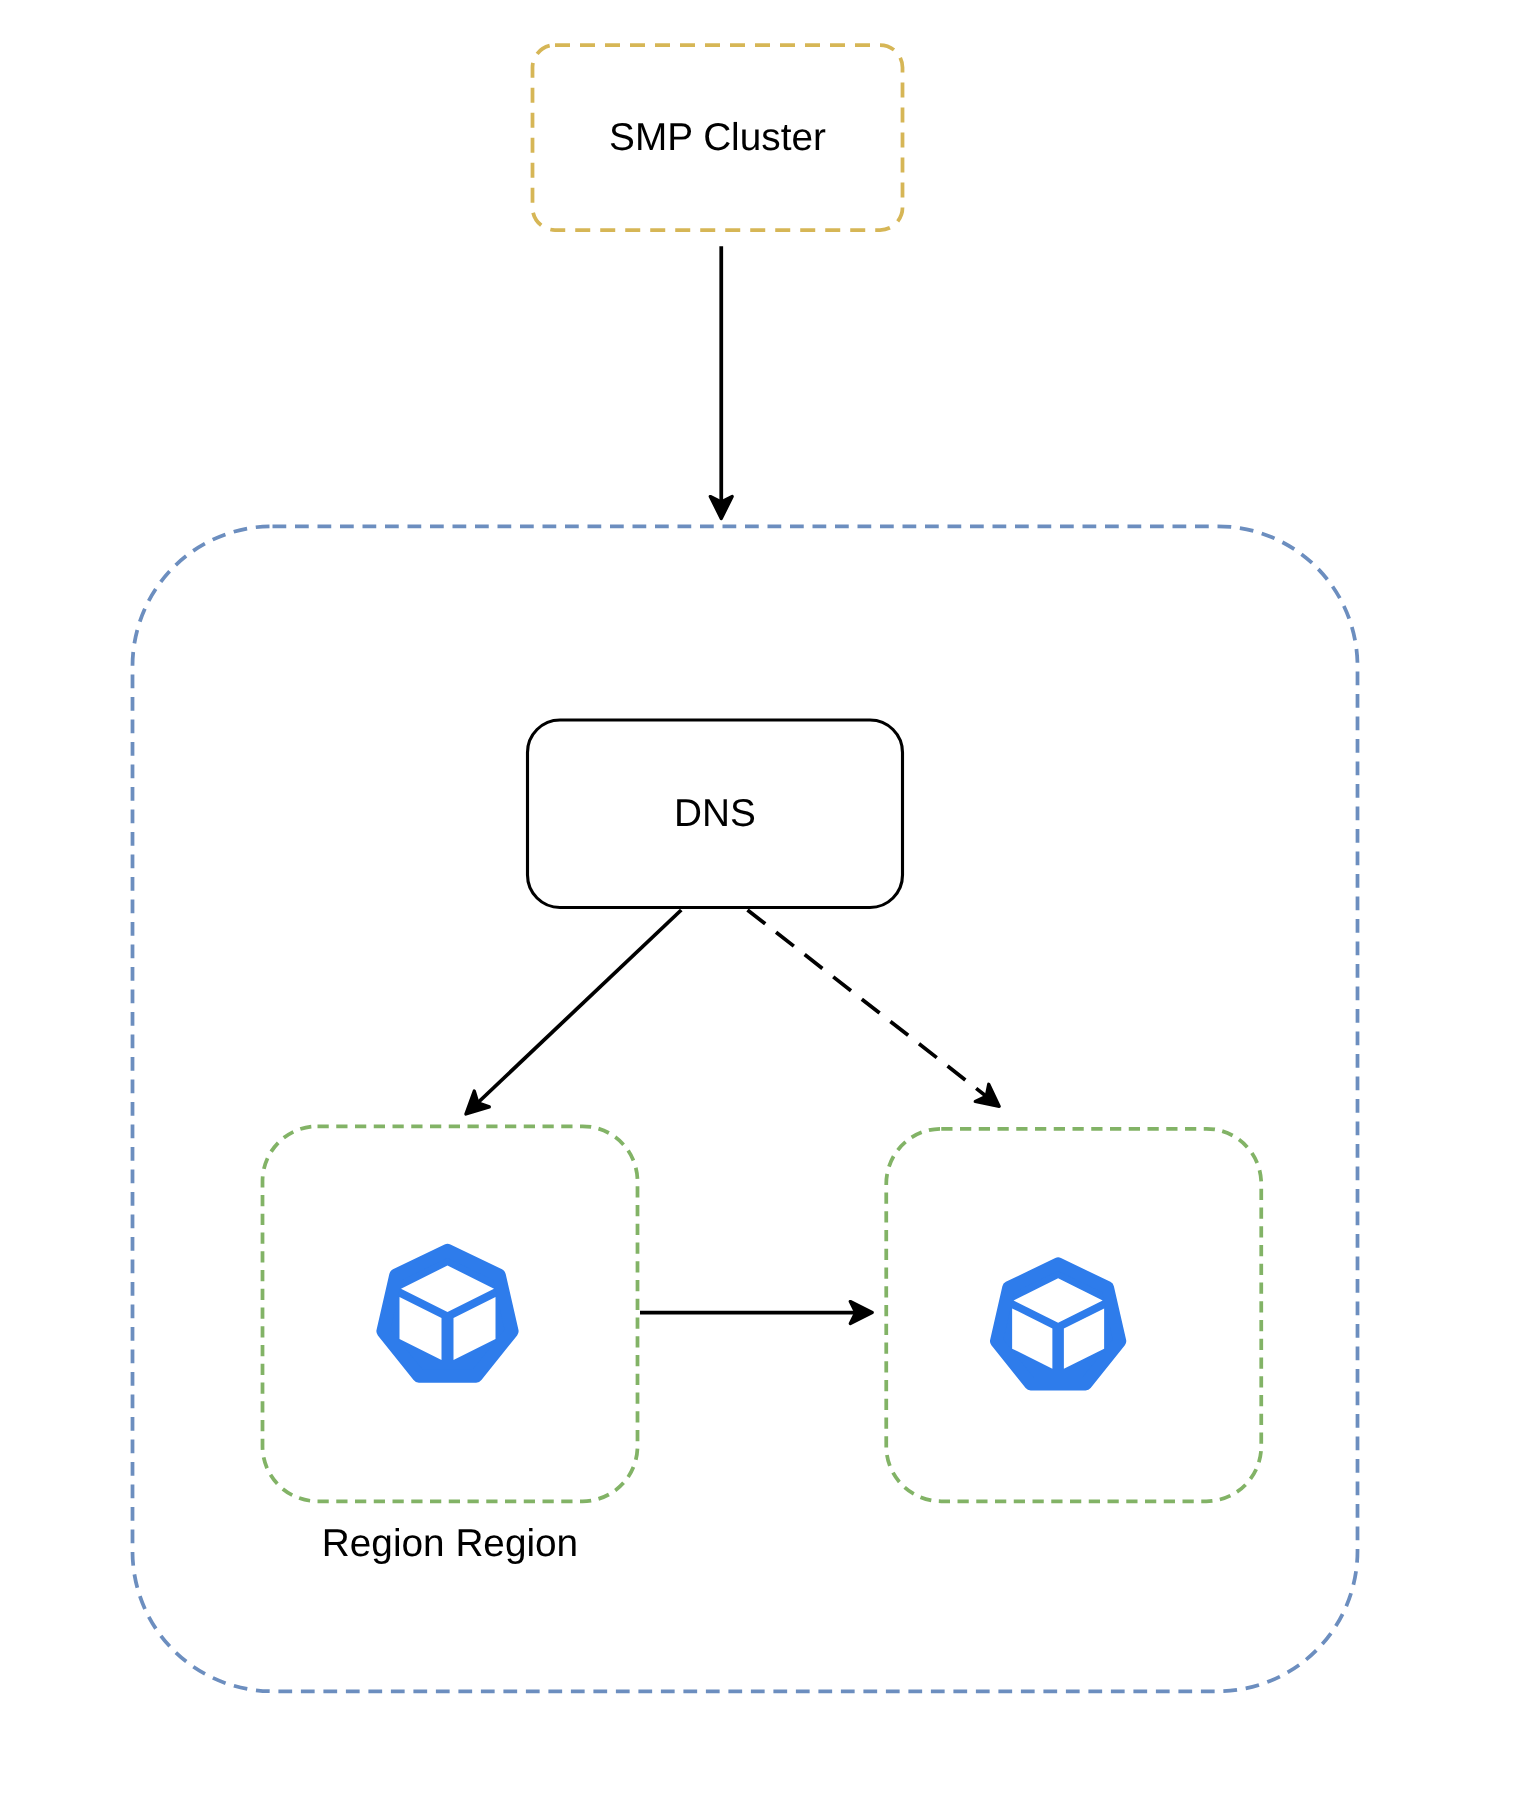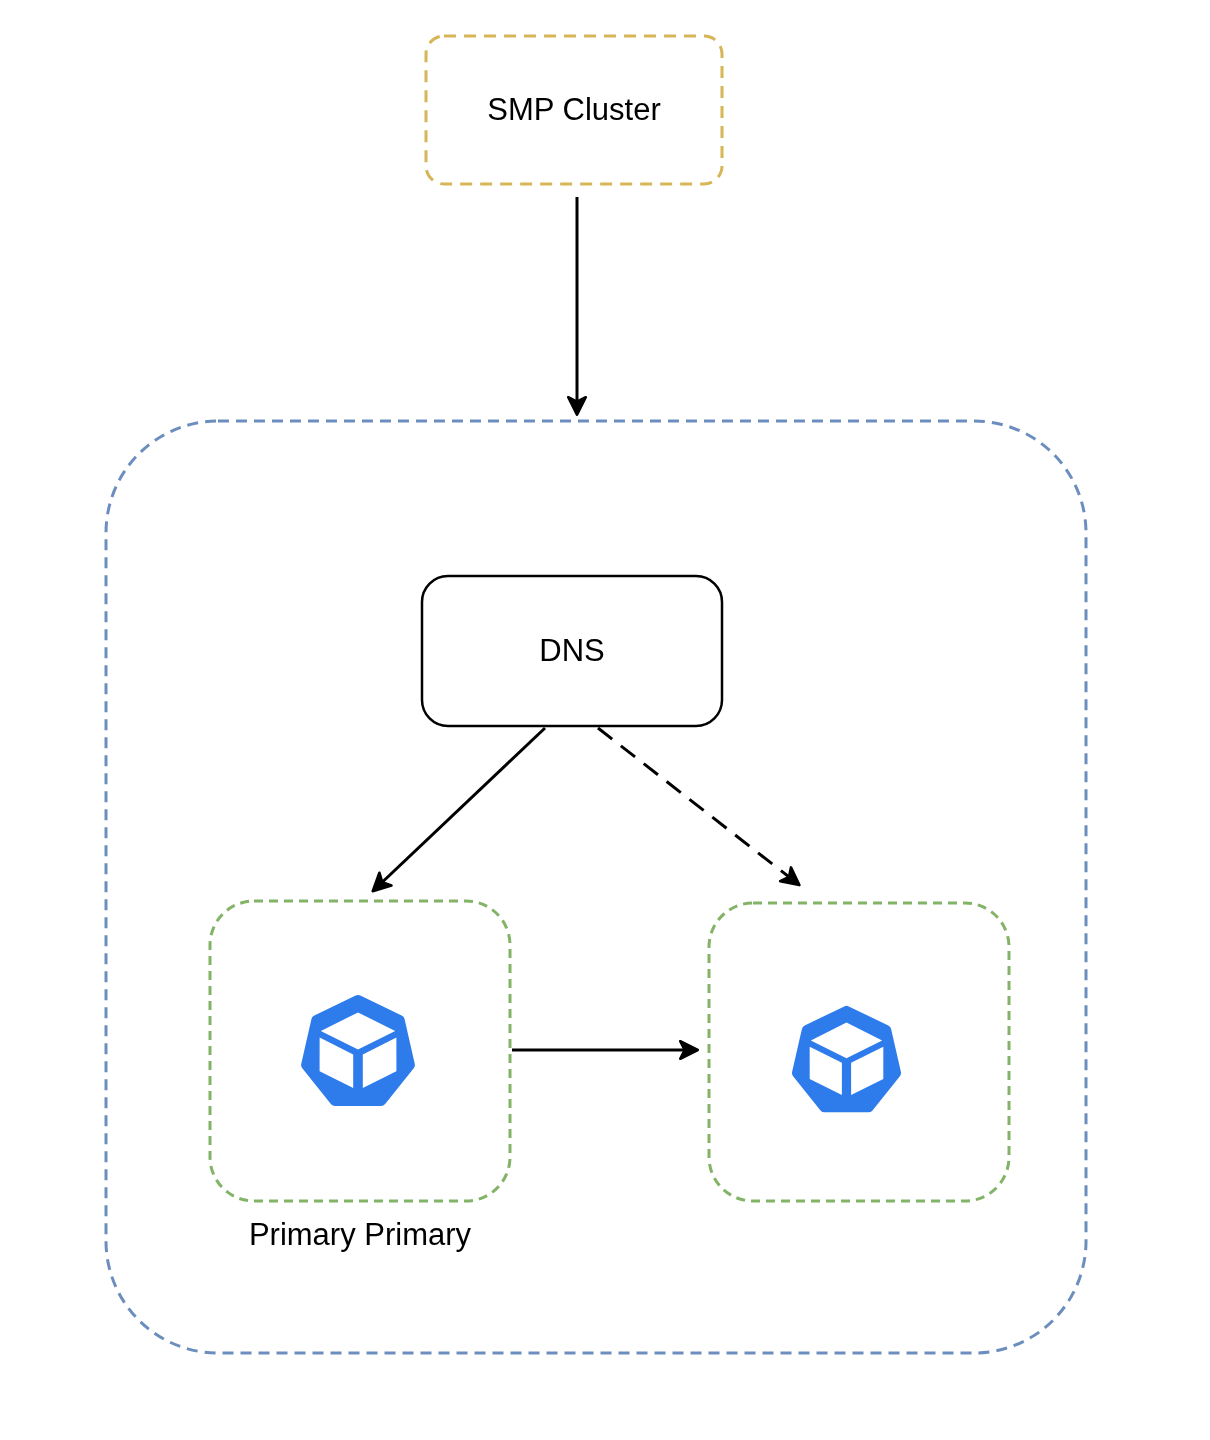--- a/index.html
+++ b/index.html
@@ -73,16 +73,16 @@
       <path d="M50,17 L81,32.5 L50,48 L19,32.5 Z" fill="#fff"></path>
       <path d="M18,38 L46,52 L46,80 L18,66 Z" fill="#fff"></path>
       <path d="M82,38 L54,52 L54,80 L82,66 Z" fill="#fff"></path>
     </g>
   </svg>
 
   <div class="node-label" style="left:422px;top:576px;width:300px;height:150px;">DNS</div>
 
   <div class="node-label" style="left:426px;top:36px;width:296px;height:148px;">SMP Cluster</div>
 
-  <div class="node-label" style="left:185px;top:1214px;width:350px;height:42px;">Primary Primary</div>
+  <div class="node-label" style="left:185px;top:1214px;width:350px;height:42px;">Region Region</div>
 
 
 </div>
 
 </body></html>

